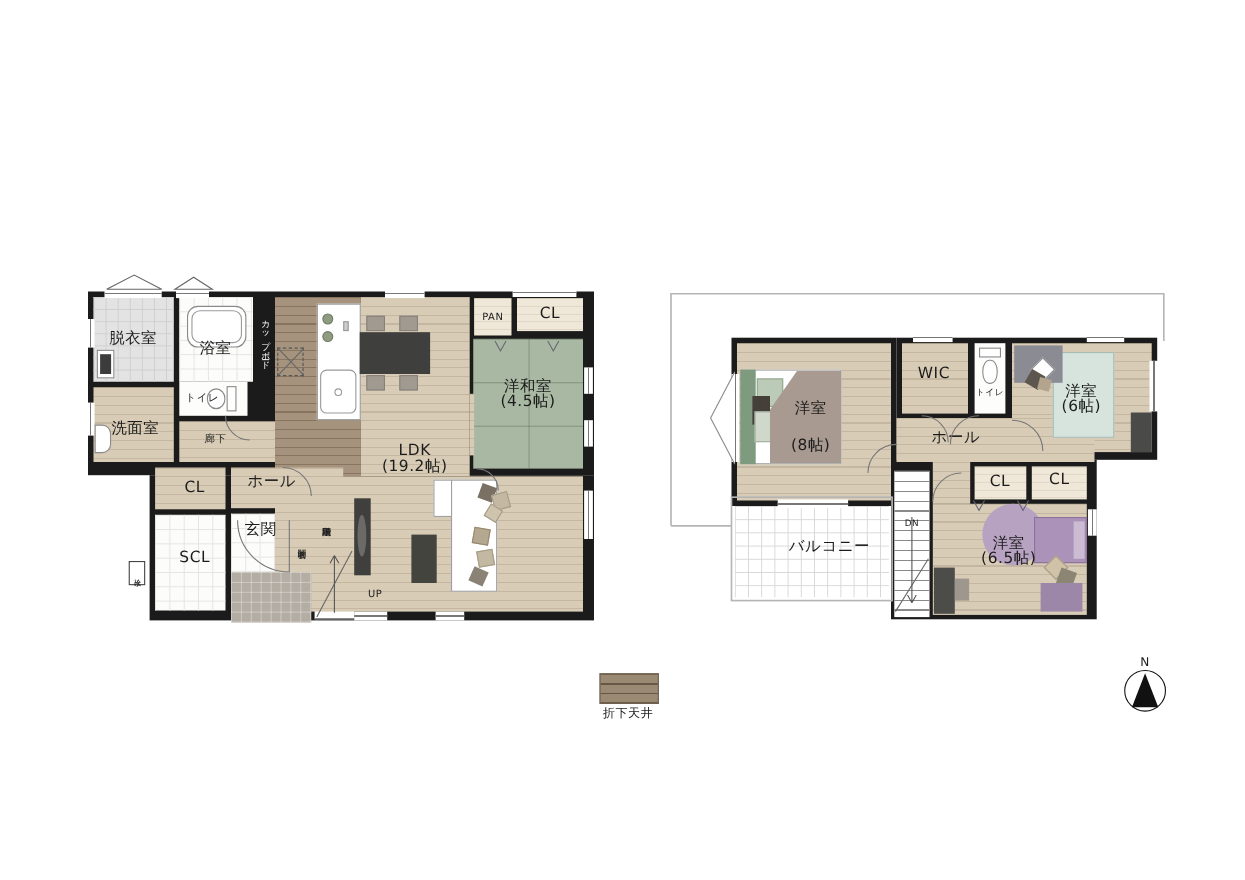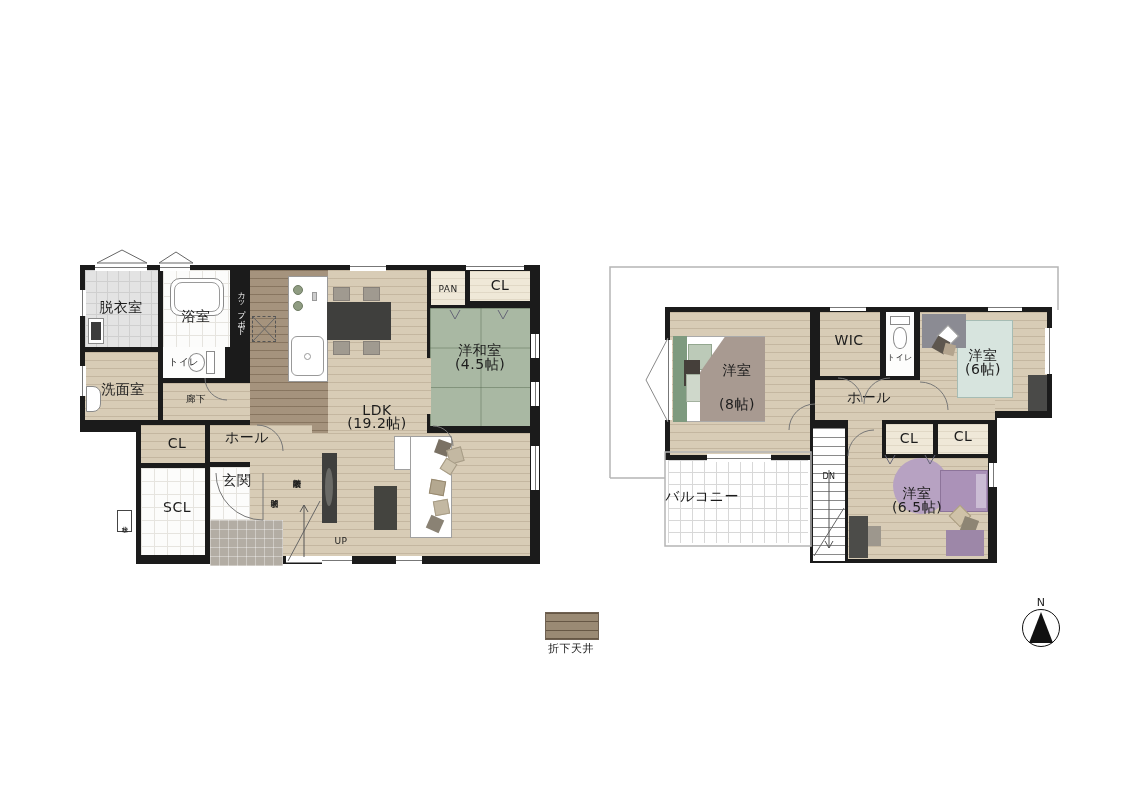--- a/index.html
+++ b/index.html
@@ -194,21 +194,21 @@
 
     <div class="lbl" style="left:737px;top:371px;">洋室</div>
     <div class="lbl" style="left:737px;top:385px;margin-top:20px;">(8帖)</div>
     <div class="lbl" style="left:849px;top:340px;">WIC</div>
     <div class="lbl s8" style="left:900px;top:357px;">トイレ</div>
     <div class="lbl" style="left:983px;top:356px;">洋室</div>
     <div class="lbl" style="left:983px;top:370px;">(6帖)</div>
     <div class="lbl" style="left:869px;top:398px;">ホール</div>
     <div class="lbl" style="left:909px;top:438px;">CL</div>
     <div class="lbl" style="left:963px;top:436px;">CL</div>
-    <div class="lbl" style="left:702px;top:497px;font-family:Liberation Serif, serif;">バルコニー</div>
+    <div class="lbl" style="left:754px;top:497px;font-family:Liberation Serif, serif;">バルコニー</div>
     <div class="lbl s8" style="left:829px;top:436px;margin-top:40px;">DN</div>
     <div class="lbl" style="left:917px;top:494px;">洋室</div>
     <div class="lbl" style="left:917px;top:508px;">(6.5帖)</div>
   </div>
 
   <svg class="overlay" width="1132" height="800" viewBox="0 0 1132 800">
 
     <path d="M610 478 V267 H1058 V310" fill="none" stroke="#b5b5b5" stroke-width="1.5"></path>
     <path d="M610 478 H665" fill="none" stroke="#b5b5b5" stroke-width="1.5"></path>
     <rect x="665" y="452" width="146" height="94" fill="none" stroke="#b5b5b5" stroke-width="1.5"></rect>

